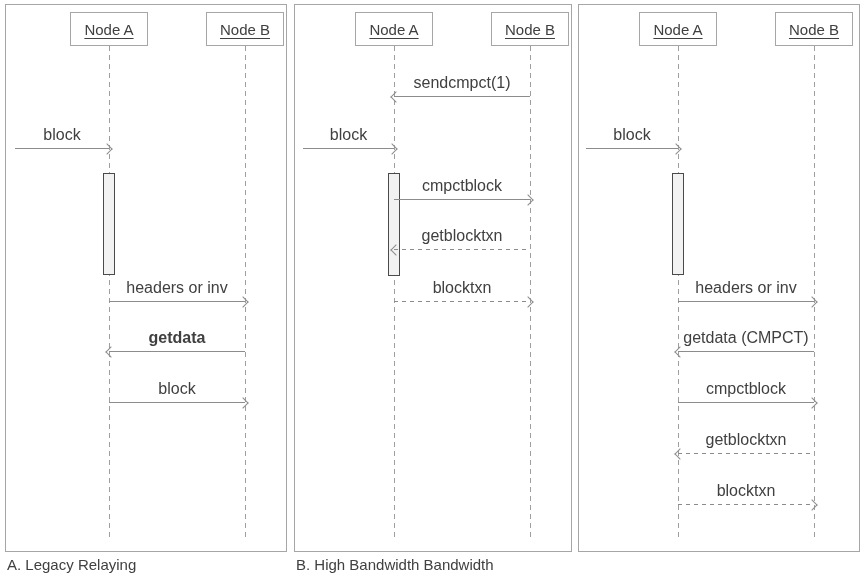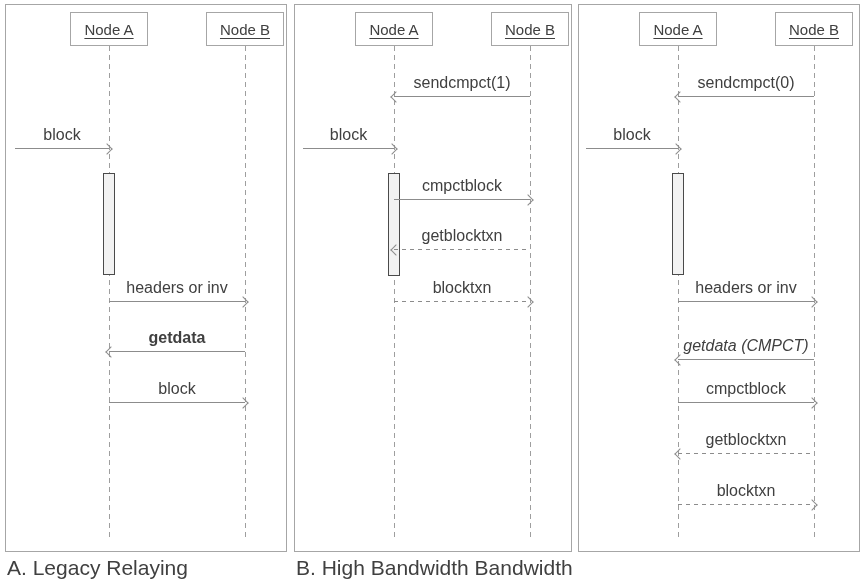--- a/index.html
+++ b/index.html
@@ -29,21 +29,21 @@
   .msg { position:absolute; height:26px; }
   .msg .line { position:absolute; left:0; right:0; bottom:0; height:1px; background:#8c8c8c; }
   .msg.dashed .line { background:repeating-linear-gradient(90deg,#8c8c8c 0 4px,transparent 4px 8px); }
   .msg .label {
     position:absolute; left:-20px; right:-20px; bottom:5px; text-align:center;
     font-size:16px; color:#404040; white-space:nowrap;
   }
   .head { position:absolute; width:8px; height:8px; bottom:-4px; box-sizing:border-box; }
   .head.right { right:-2px; border-top:1px solid #8c8c8c; border-right:1px solid #8c8c8c; transform:rotate(45deg); }
   .head.left  { left:-2px;  border-bottom:1px solid #8c8c8c; border-left:1px solid #8c8c8c; transform:rotate(45deg); }
-  .caption { position:absolute; top:556px; font-size:21px; color:#404040; white-space:nowrap; }
+  .caption { position:absolute; top:556px; font-size:15px; color:#404040; white-space:nowrap; }
 </style>
 </head>
 <body>
 
 <div class="stage">
 
   <div class="panel" style="left:5px; width:282px;">
     <div class="node" style="left:64px;">
       <span>Node A</span>
     </div>
@@ -120,36 +120,31 @@
     <div class="node" style="left:60px;">
       <span>Node A</span>
     </div>
     <div class="node" style="left:196px;">
       <span>Node B</span>
     </div>
     <div class="lifeline" style="left:99px;"></div>
     <div class="lifeline" style="left:235px;"></div>
     <div class="activation" style="left:93px; height:102px;"></div>
 
-    <div class="msg" style="left:99px; width:136px; top:66px;">
-      <span class="label">sendcmpct(0)</span>
-      <span class="line"></span>
-      <span class="head left"></span>
-    </div>
     <div class="msg" style="left:7px; width:92px; top:118px;">
       <span class="label">block</span>
       <span class="line"></span>
       <span class="head right"></span>
     </div>
     <div class="msg" style="left:99px; width:136px; top:271px;">
       <span class="label">headers or inv</span>
       <span class="line"></span>
       <span class="head right"></span>
     </div>
-    <div class="msg" style="left:99px; width:136px; top:329px;font-style:italic;">
+    <div class="msg" style="left:99px; width:136px; top:321px;">
       <span class="label">getdata (CMPCT)</span>
       <span class="line"></span>
       <span class="head left"></span>
     </div>
     <div class="msg" style="left:99px; width:136px; top:372px;">
       <span class="label">cmpctblock</span>
       <span class="line"></span>
       <span class="head right"></span>
     </div>
     <div class="msg dashed" style="left:99px; width:136px; top:423px;">

